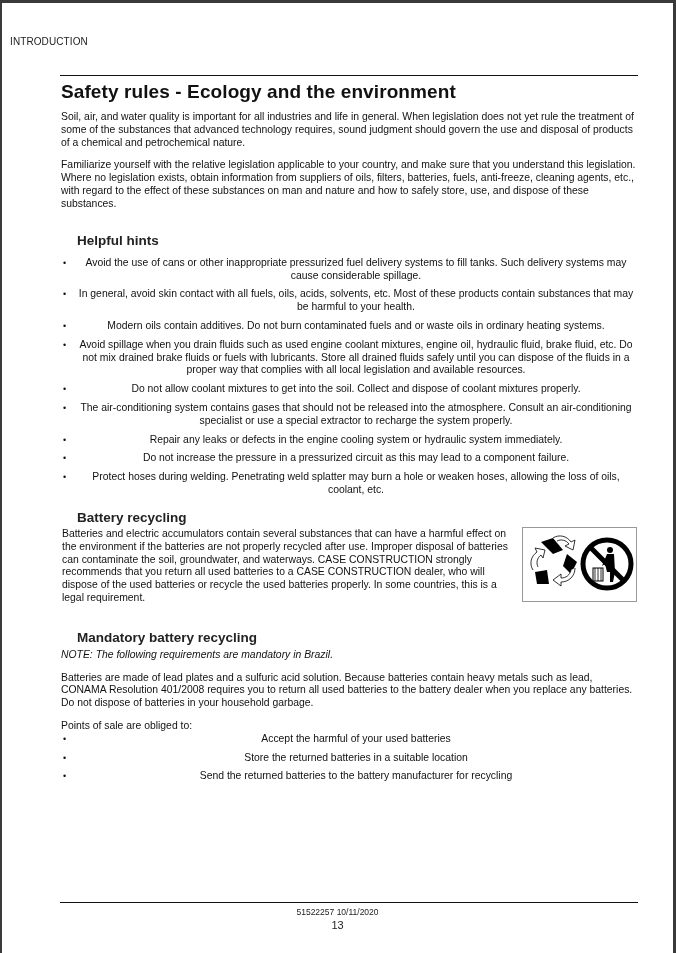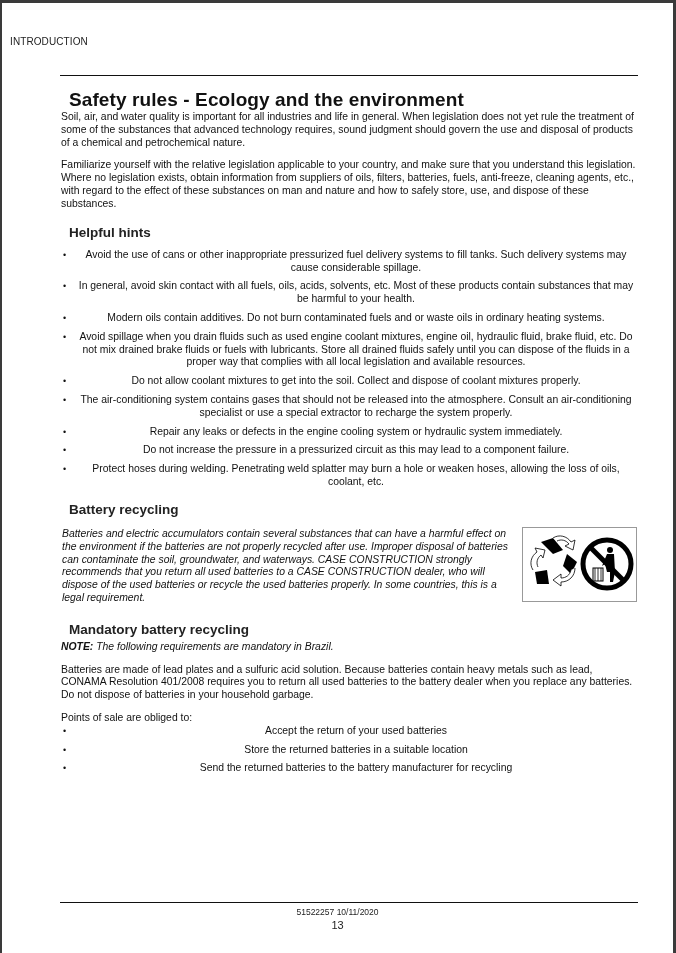--- a/index.html
+++ b/index.html
@@ -13,34 +13,34 @@
     position: absolute; left: 2px; top: 3px; width: 671px; height: 950px;
     background: #fff;
   }
   .runhead {
     position: absolute; top: 33px; left: 8px; width: 100%;
     text-align: left; font-size: 10px; letter-spacing: 0.1px; color: #222;
   }
   .rule { position: absolute; left: 58px; width: 578px; height: 1px; background: #111; }
   .title {
     position: absolute; left: 59px; top: 78px;
-    font-size: 19px; font-weight: bold; letter-spacing: 0.1px; margin: 8px;
+    font-size: 19px; font-weight: bold; letter-spacing: 0.1px; margin: 0;
   }
   .content { position: absolute; left: 59px; width: 578px; font-size: 10.4px; line-height: 12.8px; }
   p { margin: 0; }
-  h2 { margin: 0; font-size: 13.5px; font-weight: bold; color: #222; padding-left: 8px; }
+  h2 { margin: 8px; font-size: 13.5px; font-weight: bold; color: #222; padding-left: 8px; }
   ul { list-style: none; margin: 0; padding: 0; }
   li { position: relative; padding-left: 12px; margin-bottom: 6px; text-align: center; }
   li::before { content: "\2022"; position: absolute; left: 2px; top: 0; font-size: 9px; }
-  .batt-text { position: absolute; left: 62px; top: 528px; width: 450px; font-size: 10.4px; line-height: 12.8px; font-style: italic; }
+  .batt-text { position: absolute; left: 62px; top: 528px; width: 450px; font-size: 10.4px; line-height: 12.8px; }
   .batt-figure {
     position: absolute; left: 522px; top: 527px; width: 113px; height: 73px;
     border: 1px solid #999; background: #fff;
   }
-  .note b { font-style: italic; font-weight: bold; }
+  .note b { font-style: italic; font-weight: normal; }
   .note span { font-style: italic; }
   .footer-id { position: absolute; top: 904px; width: 100%; text-align: center; font-size: 8.5px; color: #222; }
   .footer-page { position: absolute; top: 916px; width: 100%; text-align: center; font-size: 11px; color: #222; }
 </style>
 </head>
 <body>
 
 <div class="page">
   <div class="runhead">INTRODUCTION</div>
   <div class="rule" style="top:72px"></div>
@@ -95,21 +95,21 @@
   </div>
 
   <div class="content" style="top:621px">
     <h2 style="margin-bottom:4px">Mandatory battery recycling</h2>
     <p class="note" style="margin-bottom:10px">
       <b>NOTE:</b><span> The following requirements are mandatory in Brazil.</span>
     </p>
     <p style="margin-bottom:10px">Batteries are made of lead plates and a sulfuric acid solution. Because batteries contain heavy metals such as lead, CONAMA Resolution 401/2008 requires you to return all used batteries to the battery dealer when you replace any batteries.  Do not dispose of batteries in your household garbage.</p>
     <p style="margin-bottom:0">Points of sale are obliged to:</p>
     <ul>
-      <li>Accept the return of your used batteries</li>
+      <li>Accept the harmful of your used batteries</li>
       <li>Store the returned batteries in a suitable location</li>
       <li>Send the returned batteries to the battery manufacturer for recycling</li>
     </ul>
   </div>
 
   <div class="rule" style="top:899px"></div>
   <div class="footer-id">51522257 10/11/2020</div>
   <div class="footer-page">13</div>
 </div>
 

